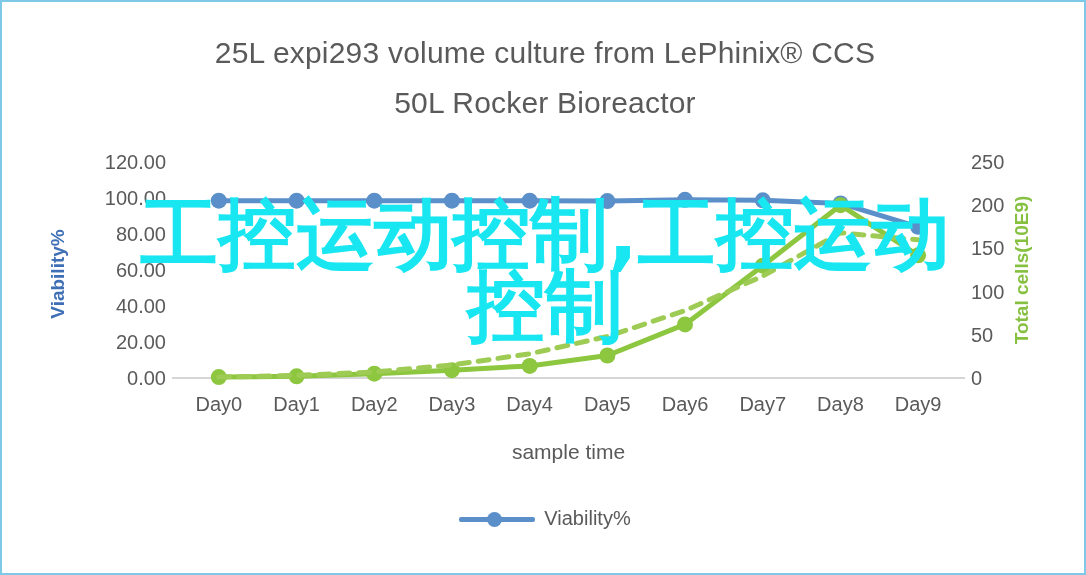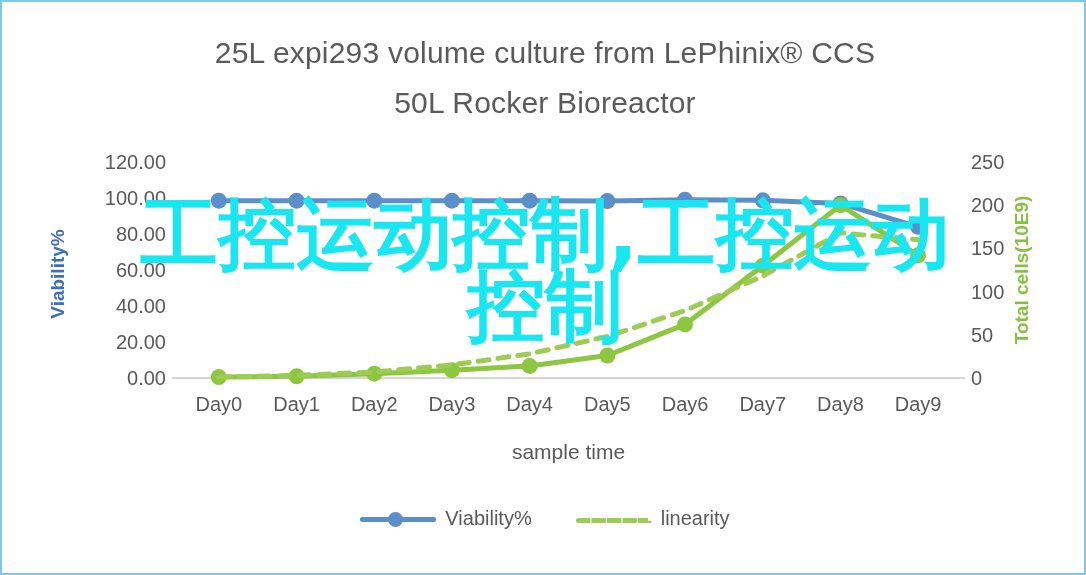--- a/index.html
+++ b/index.html
@@ -204,21 +204,15 @@
   </div>
 
   <div class="legend">
     <div class="legend-item">
       <span class="legend-marker">
         <span class="lm-line" style="background:#5b8fc9"></span>
         <span class="lm-dot" style="background:#5b8fc9"></span>
       </span>
       <span class="legend-label">Viability%</span>
     </div>
-    <div class="legend-item">
-      <span class="legend-marker dashed">
-        <span class="lm-line"></span>
-      </span>
-      <span class="legend-label">linearity</span>
-    </div>
   </div>
 
 </div>
 
 </body></html>

